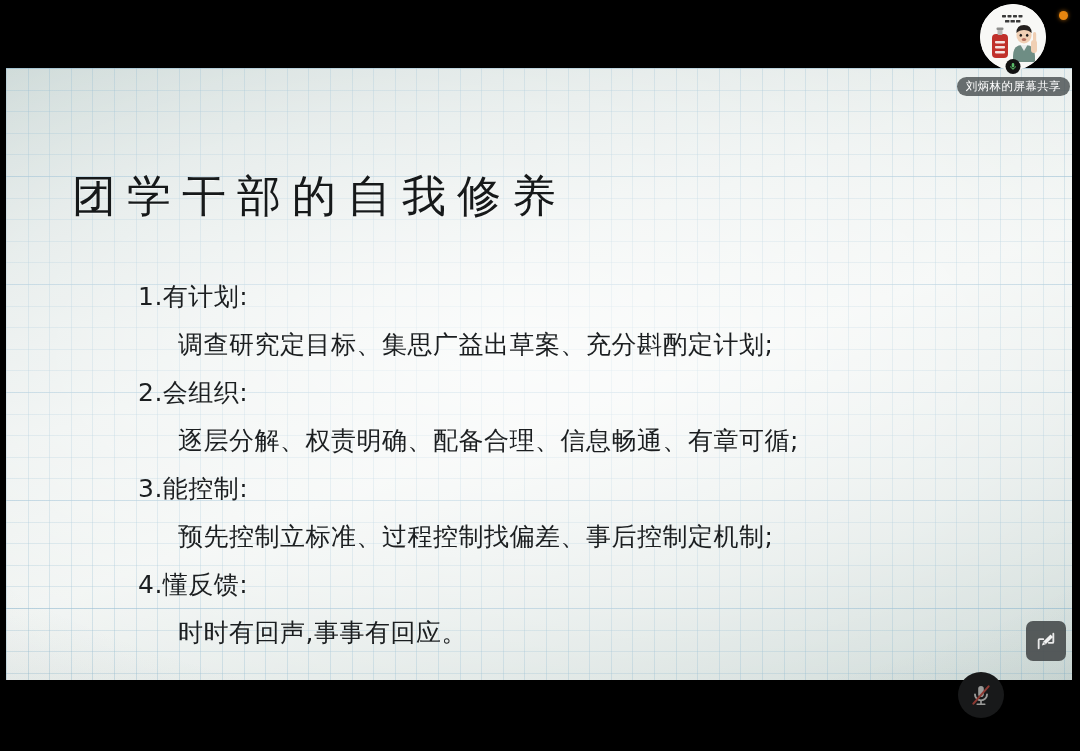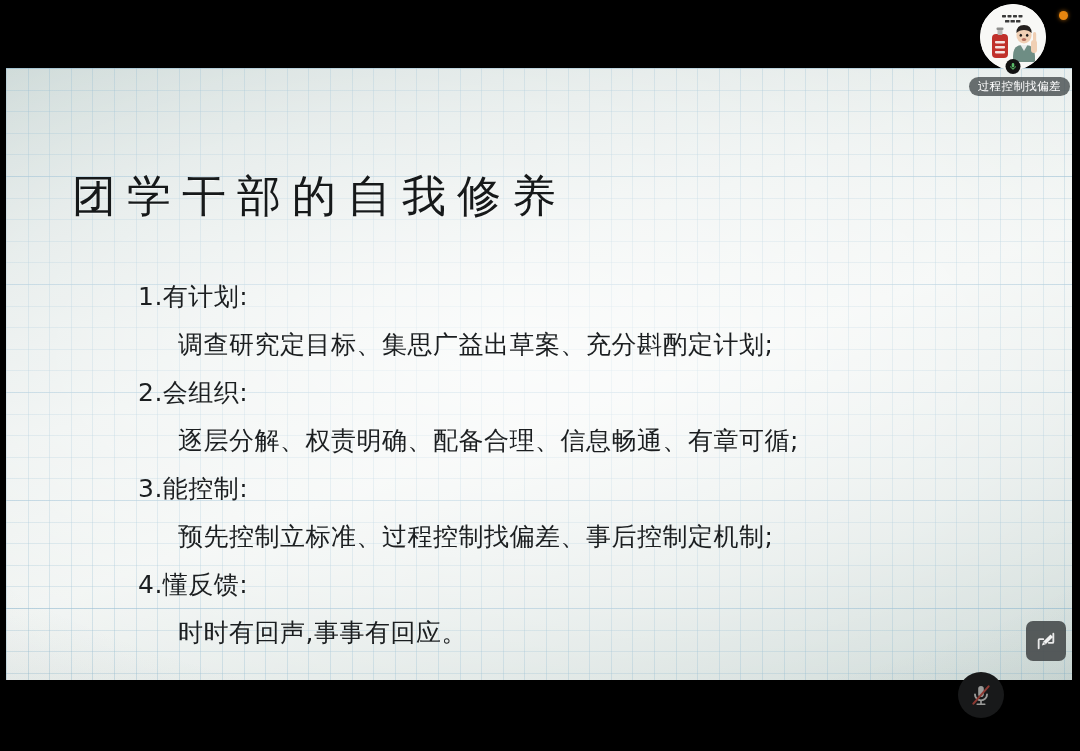--- a/index.html
+++ b/index.html
@@ -288,21 +288,21 @@
       <svg width="9" height="9" viewBox="0 0 9 9">
         <rect x="3.2" y="1.1" width="2.6" height="4.3" rx="1.3" fill="#5bbd6a"></rect>
         <path d="M2.1 4.2 a2.4 2.4 0 0 0 4.8 0" stroke="#5bbd6a" stroke-width="0.9" fill="none"></path>
         <rect x="4.1" y="6.4" width="0.8" height="1.6" fill="#5bbd6a"></rect>
       </svg>
     </div>
   </div>
 
   <div id="record-indicator"></div>
 
-  <div id="share-label">过程控制找偏差</div>
+  <div id="share-label">刘炳林的屏幕共享</div>
 
   <div id="annotate-button">
     <svg width="22" height="22" viewBox="0 0 24 24">
       <path d="M4 20 v-9 a1 1 0 0 1 1 -1 h4" fill="none" stroke="#e9e9e9" stroke-width="2" stroke-linecap="round"></path>
       <path d="M20 4 v9 a1 1 0 0 1 -1 1 h-4" fill="none" stroke="#e9e9e9" stroke-width="2" stroke-linecap="round"></path>
       <path d="M7.5 17 l1.4 -4.2 l8 -8 l2.8 2.8 l-8 8 z" fill="#f2f2f2"></path>
       <path d="M8.9 12.8 l2.8 2.8" stroke="#8d9192" stroke-width="1" fill="none"></path>
     </svg>
   </div>
 

